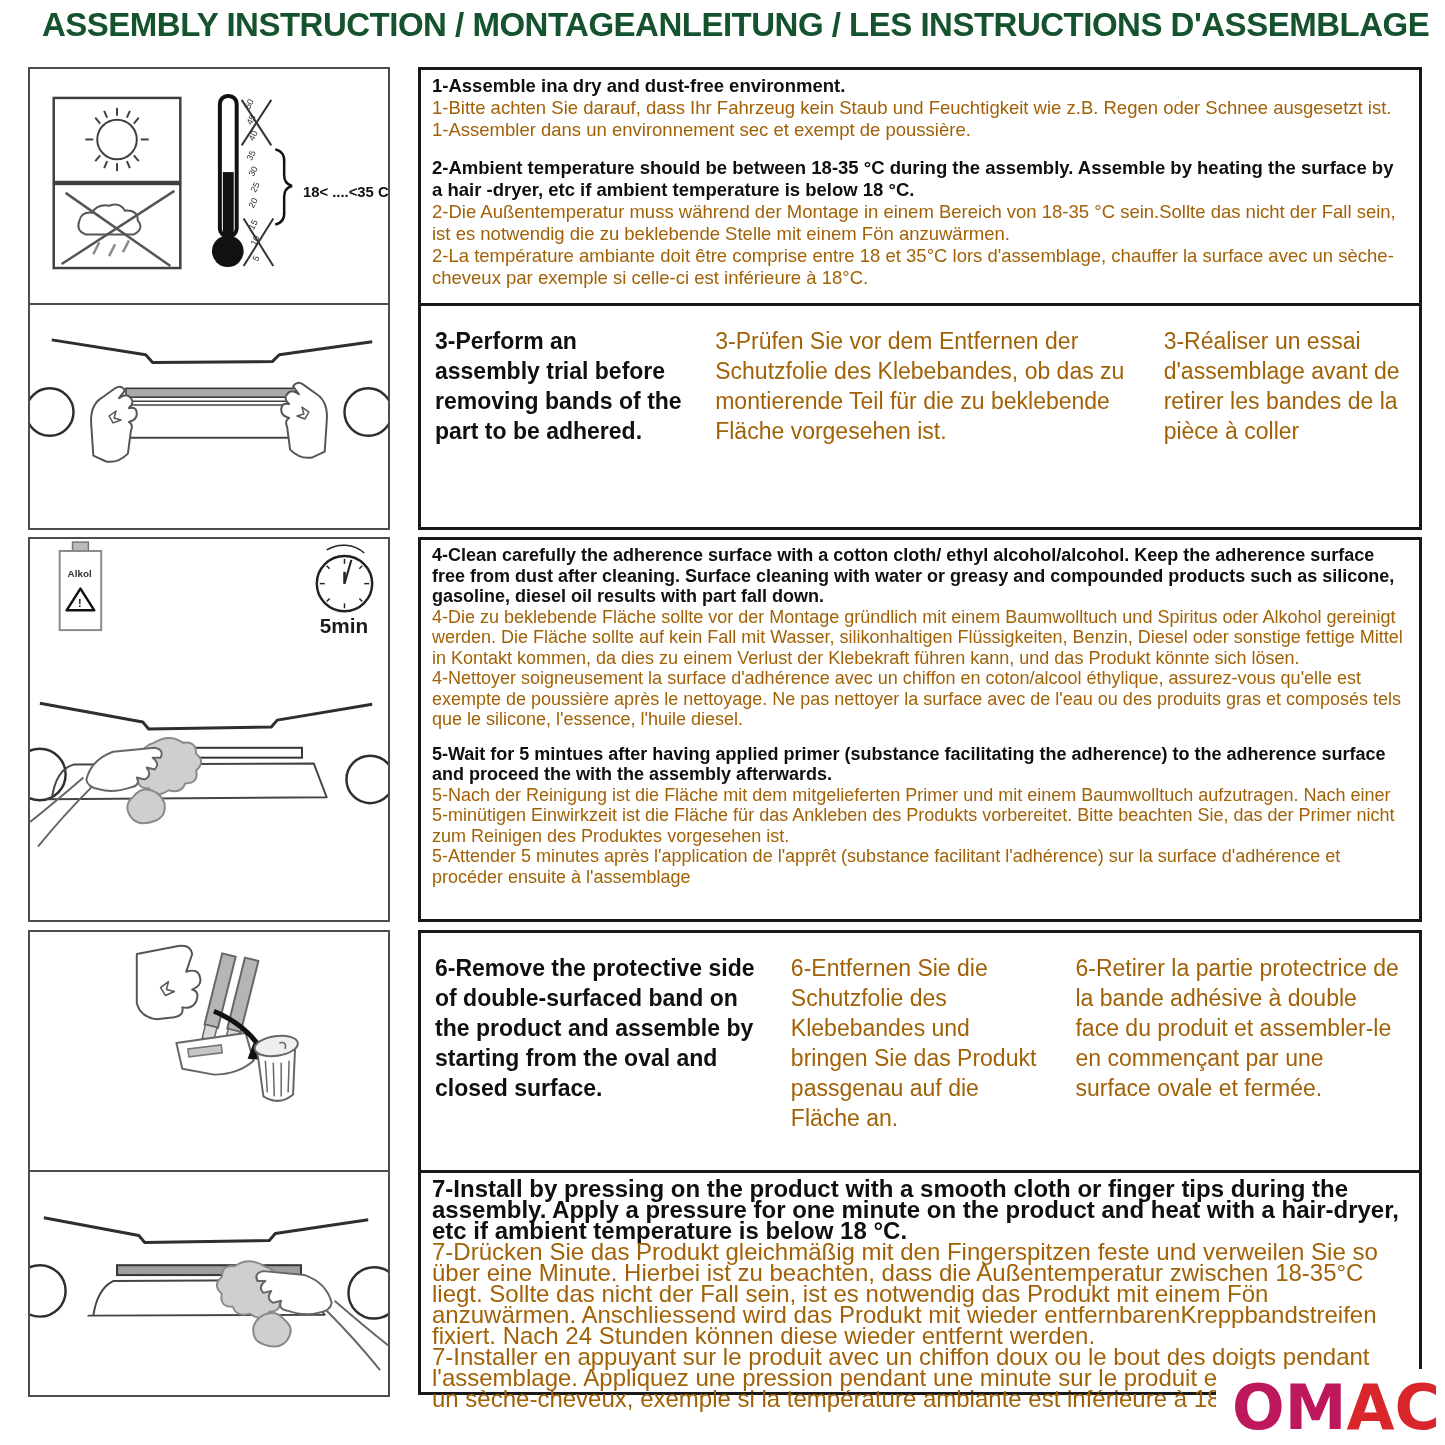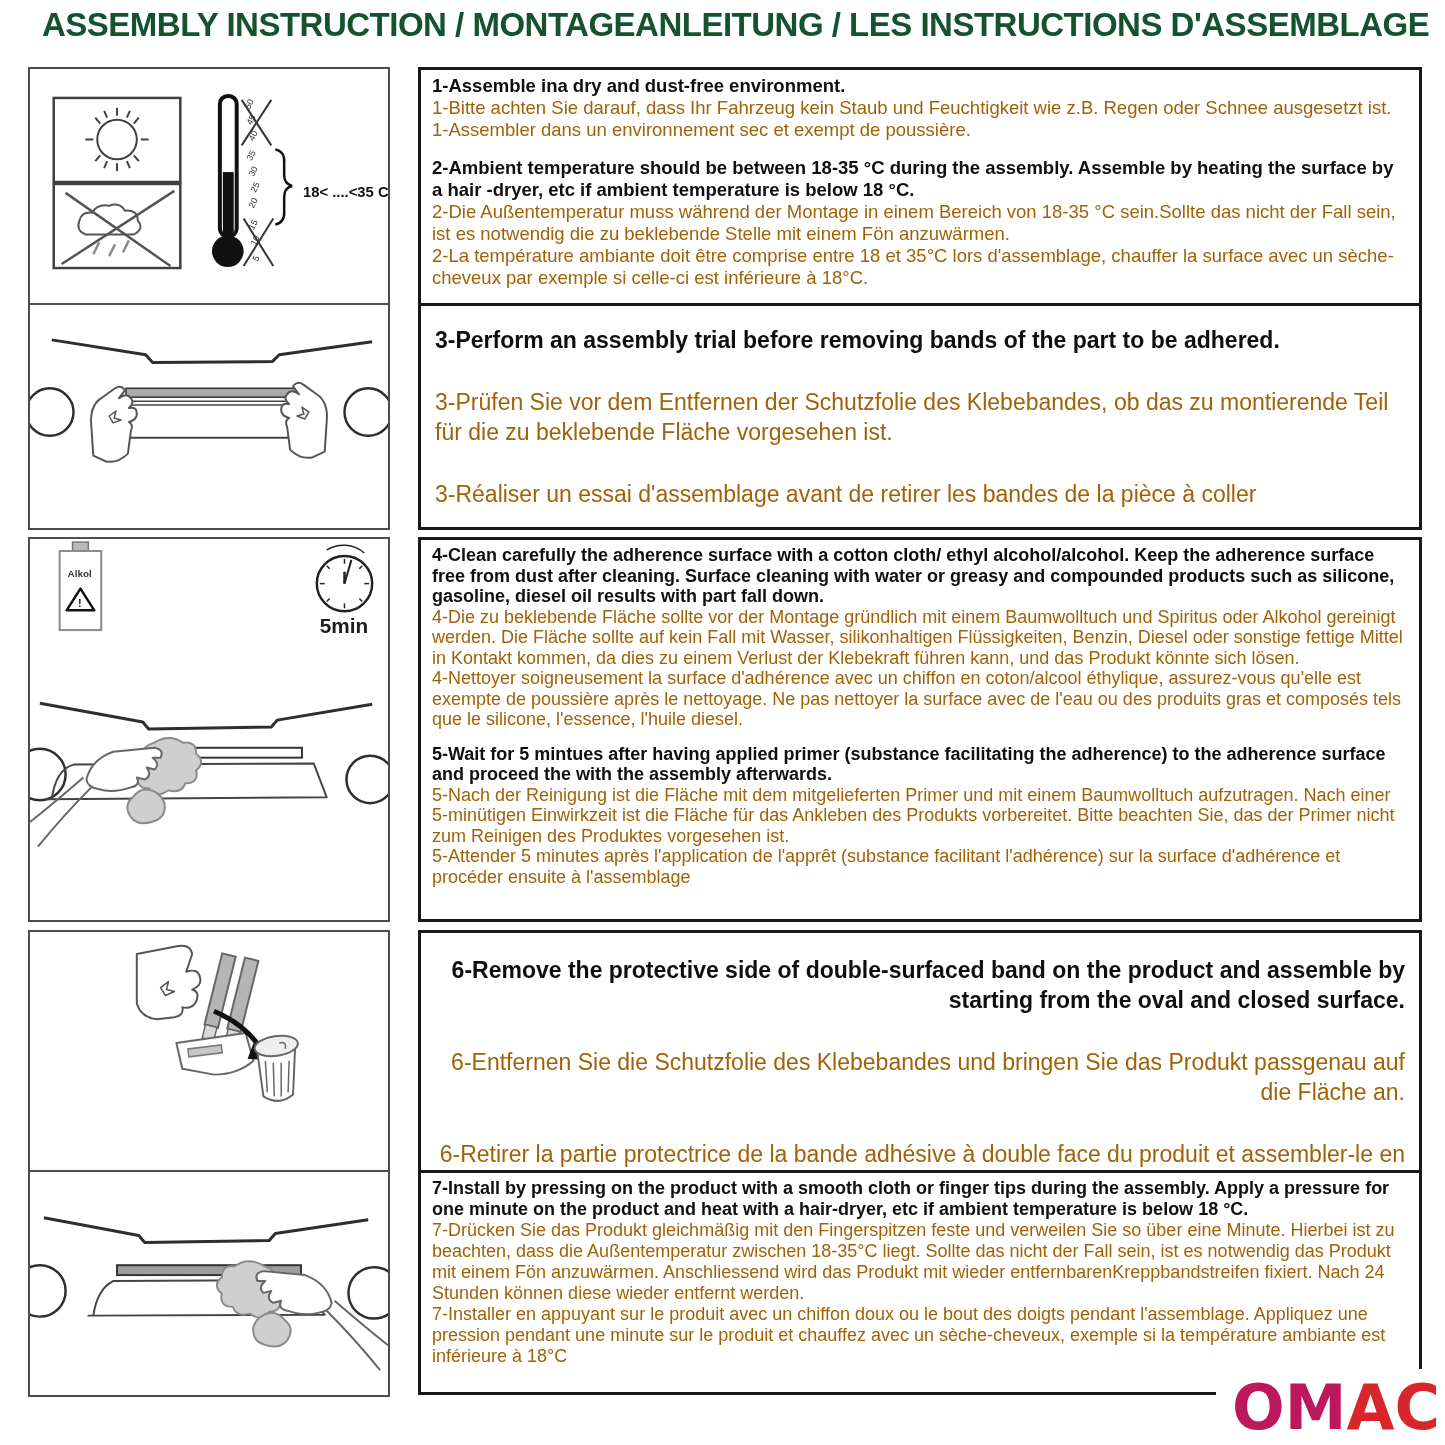--- a/index.html
+++ b/index.html
@@ -3,30 +3,30 @@
 <meta charset="utf-8">
 <style>
   html,body{margin:0;padding:0;background:#fff;}
   .page{position:relative;width:1445px;height:1445px;background:#fff;overflow:hidden;
         font-family:"Liberation Sans",sans-serif;color:#222;}
   .title{position:absolute;left:42px;top:6px;font-size:33px;font-weight:bold;
          color:#14532d;letter-spacing:-0.5px;white-space:nowrap;}
   .lbox{position:absolute;left:28px;width:362px;border:2px solid #4d4d4d;background:#fff;box-sizing:border-box;}
   .rbox{position:absolute;left:418px;width:1004px;border:3px solid #191919;background:#fff;box-sizing:border-box;}
   .r1{top:67px;height:280px;}  .r2{top:303px;height:227px;}
-  .r3{top:537px;height:385px;} .r4{top:930px;height:294px;text-align:right;}
+  .r3{top:537px;height:385px;} .r4{top:930px;height:294px;}
   .r5l{top:1170px;height:227px;} .r5r{top:1170px;height:225px;}
   .pad{padding:5px 11px;}
   .rbox p{margin:0;}
   .b{font-weight:bold;color:#0f0f0f;}
   .n{color:#a16207;}
   .rt1 p{font-size:18.5px;line-height:22px;}
   .rt3 p{font-size:18px;line-height:20.5px;}
-  .rt5 p{font-size:18px;line-height:21px;}
-  .big{display:flex;flex-direction:column;justify-content:center;padding:8px 14px;gap:32px;}
+  .rt5 p{font-size:24px;line-height:21px;}
+  .big{display:flex;flex-direction:row;justify-content:center;padding:20px 14px;gap:32px;}
   .big p{font-size:23px;line-height:30px;}
   .sp16{height:16px;} .sp14{height:14px;}
   .logo{position:absolute;right:3px;bottom:0px;background:#fff;padding:6px 2px 4px 16px;
         font-family:"DejaVu Sans",sans-serif;font-weight:bold;font-size:62px;line-height:66px;
         letter-spacing:0px;white-space:nowrap;}
   .logo .lk{color:#be185d;} .logo .lr{color:#d8262c;margin-top:8px;}
   svg{display:block;}
   svg text{font-family:"Liberation Sans",sans-serif;}
 </style>
 </head>

